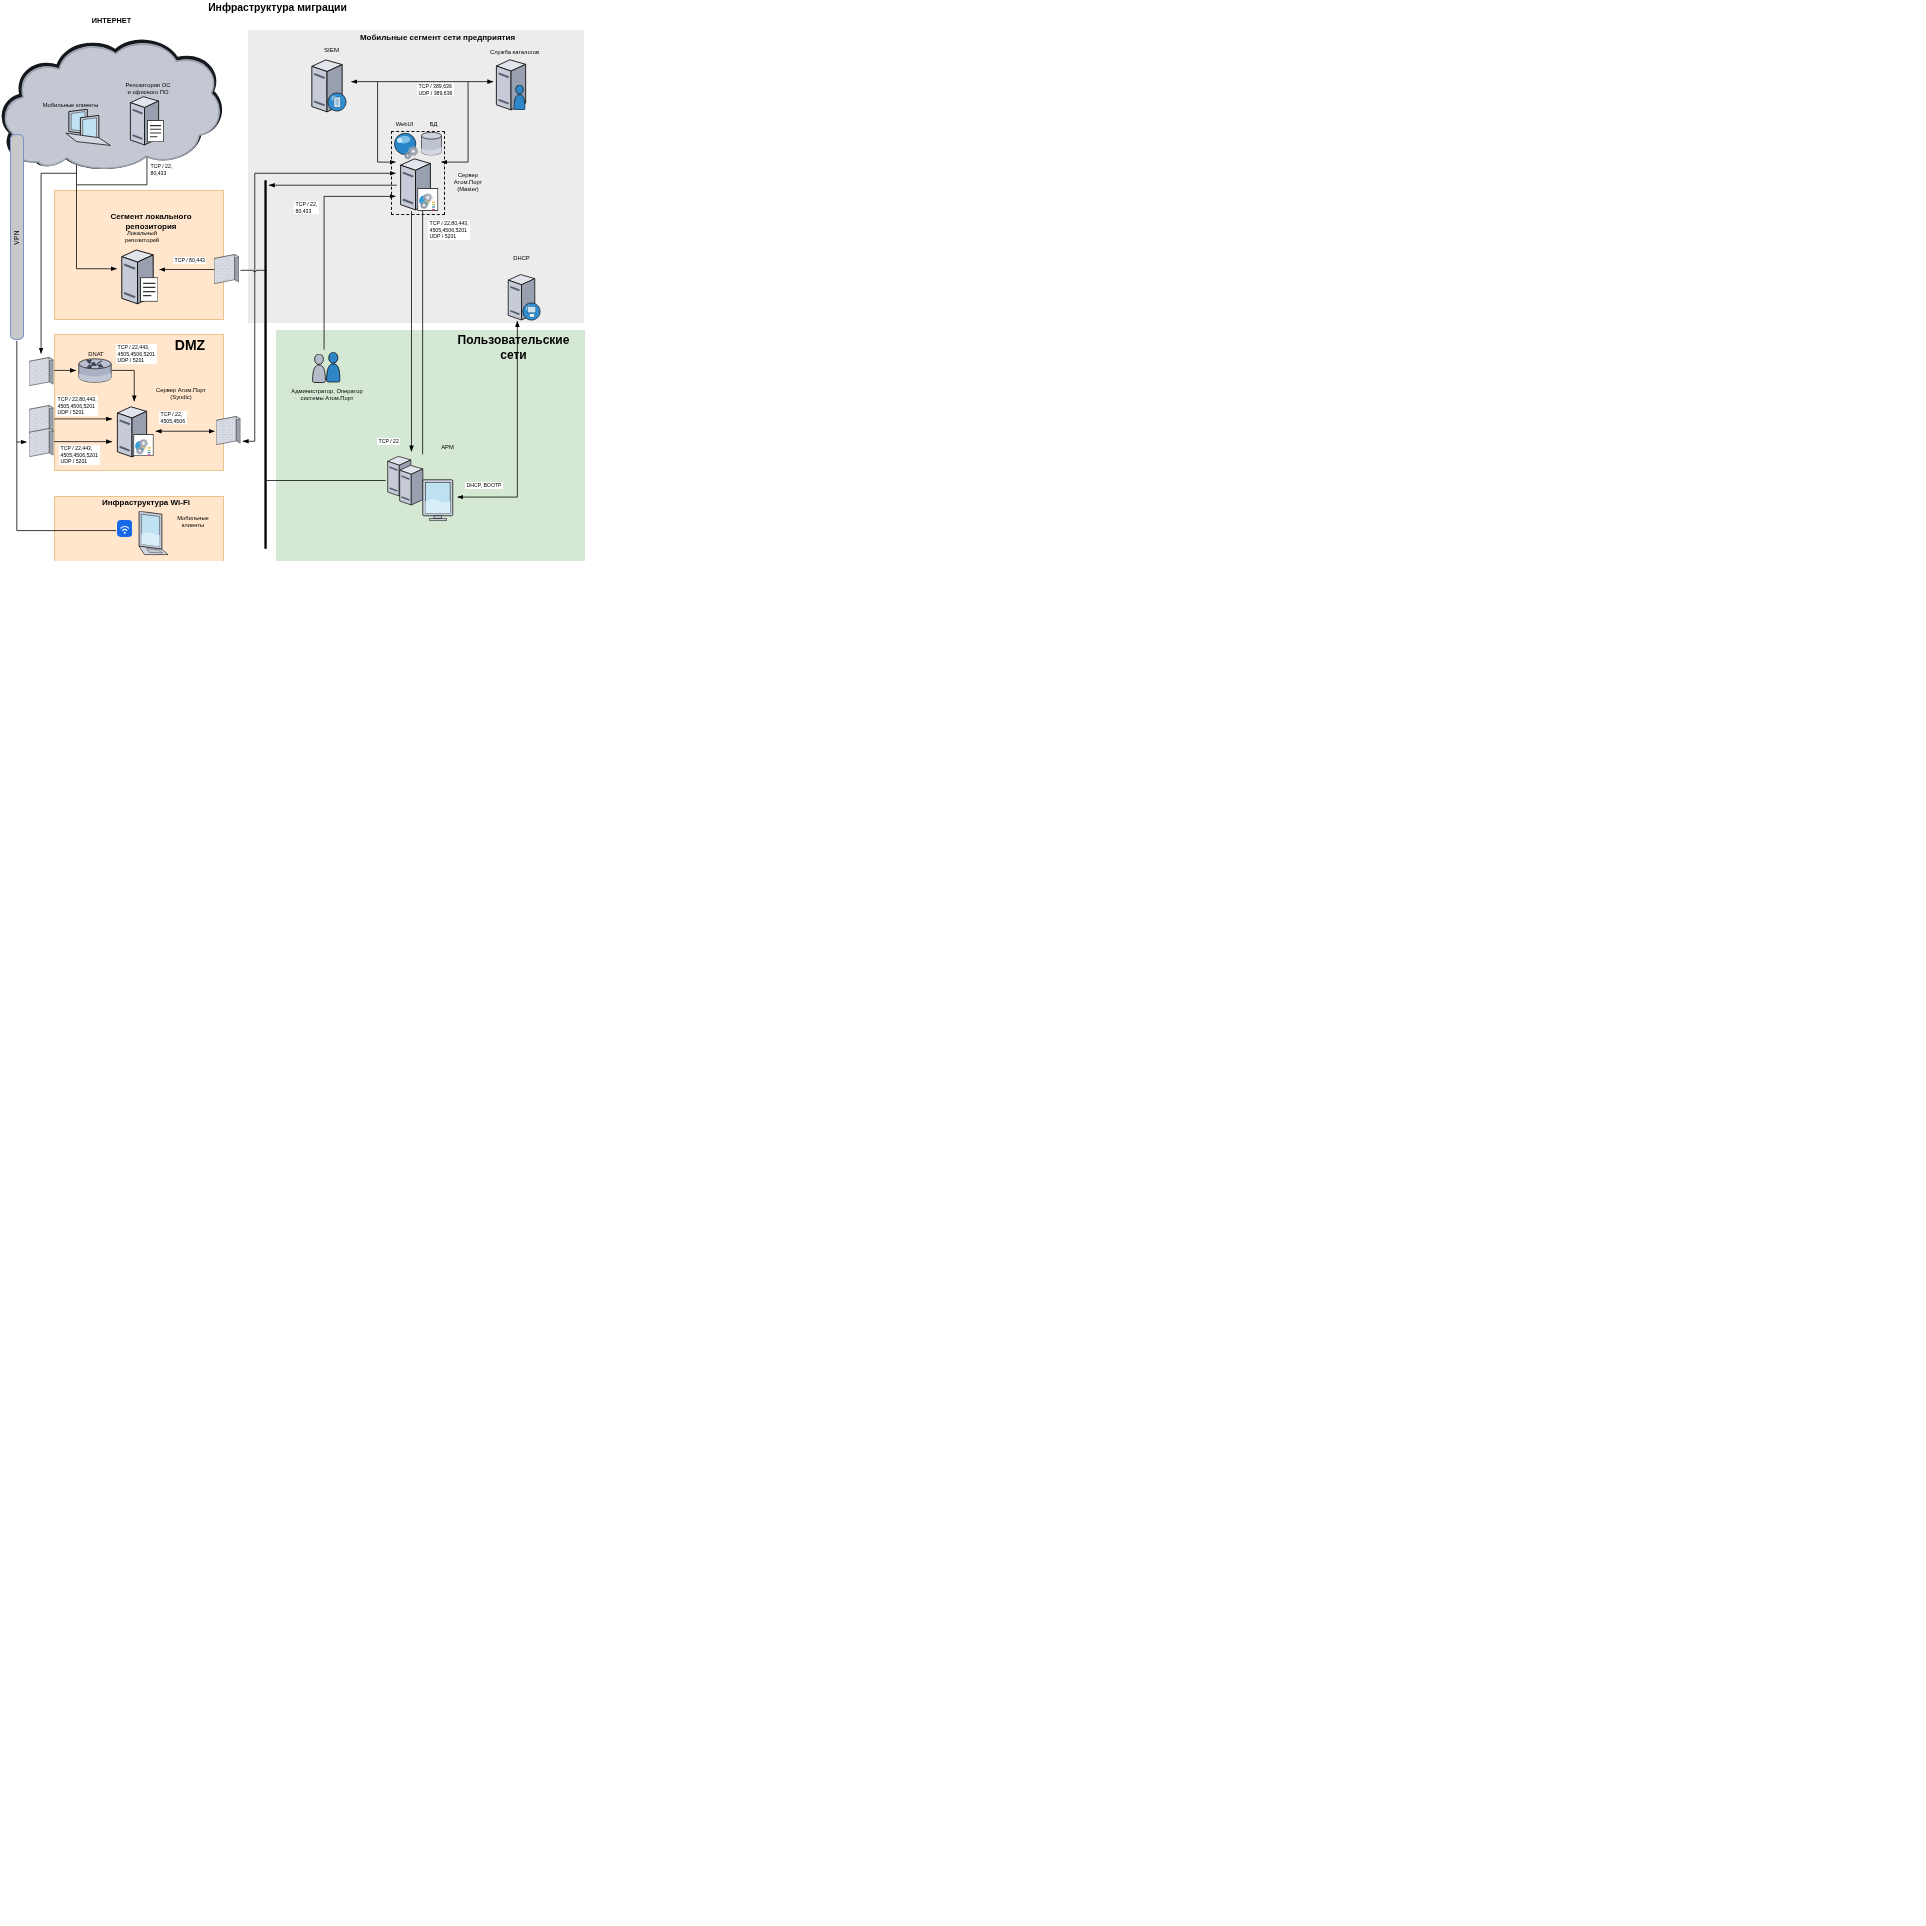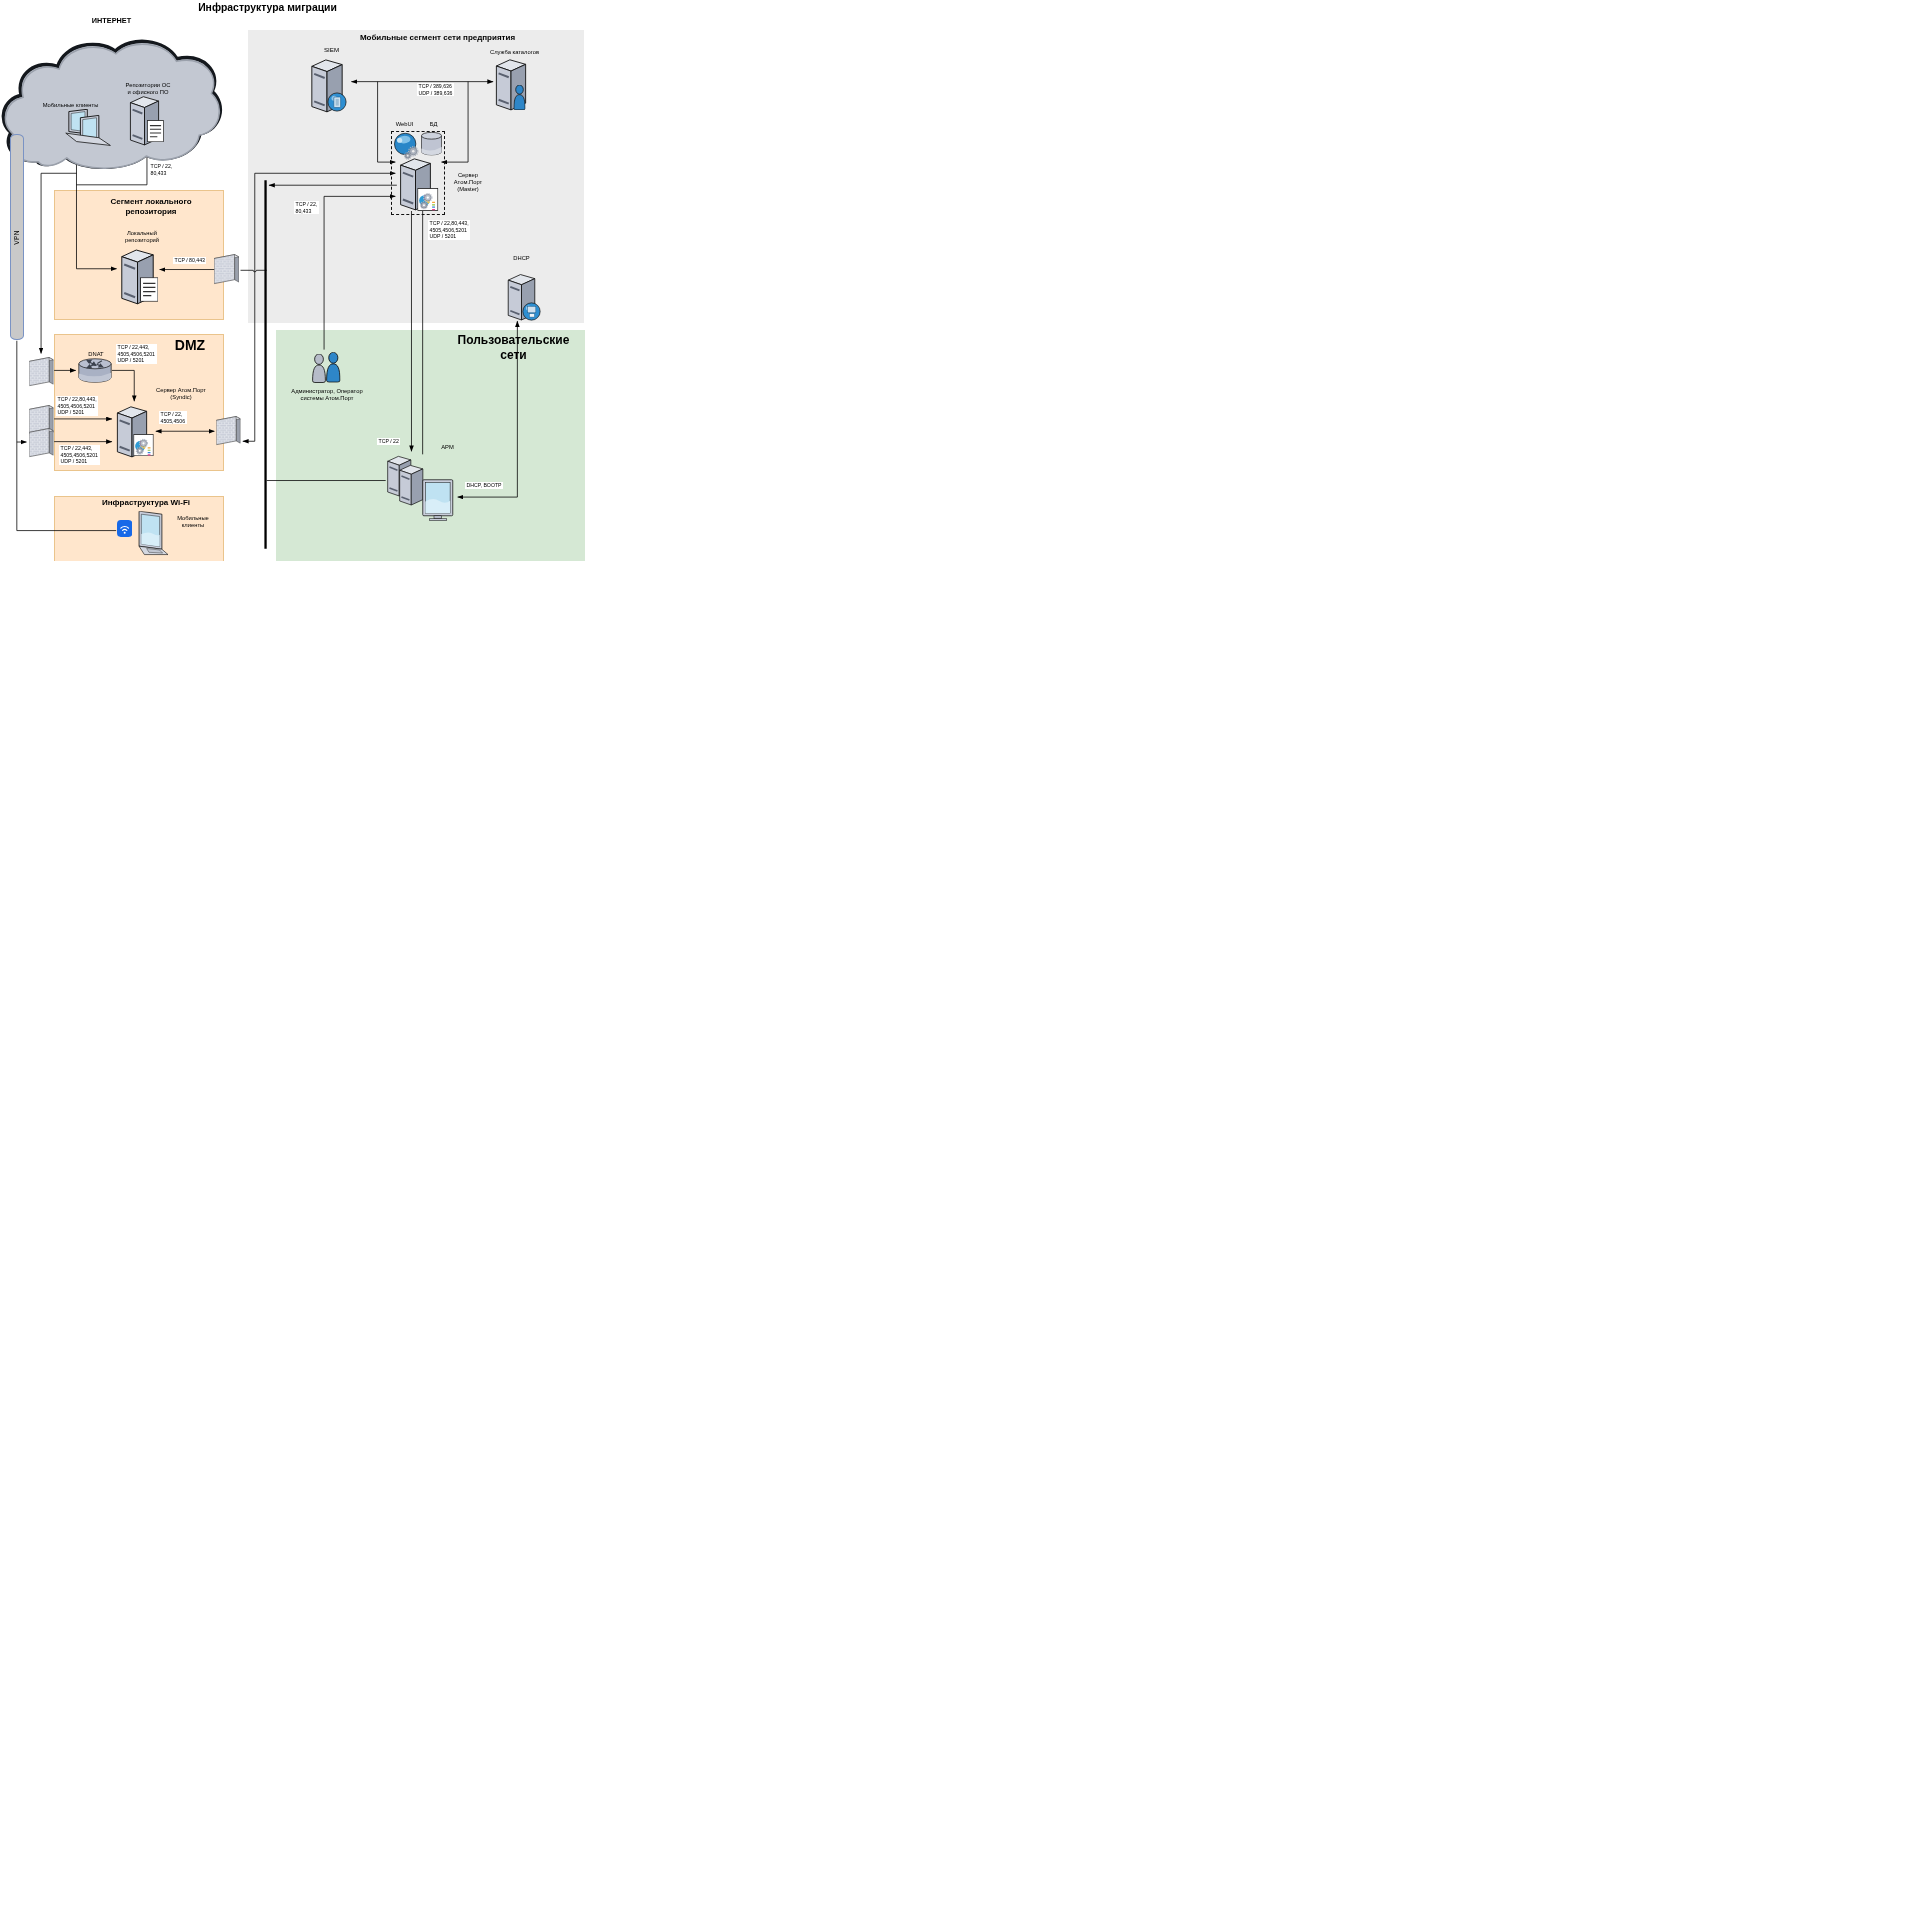--- a/index.html
+++ b/index.html
@@ -332,37 +332,37 @@
     <g fill="none" stroke="#fff" stroke-width="3" stroke-linecap="round">
       <path d="M10,21 a14,14 0 0 1 20,0"></path>
       <path d="M14.5,27 a8,8 0 0 1 11,0"></path>
     </g>
     <circle cx="20" cy="33" r="2.6" fill="#fff"></circle>
   </svg>
   <svg class="icon" style="left:136px;top:511px;" width="32" height="46" viewBox="0 0 84 120">
       <use href="#sym-laptop"></use>
     </svg>
 
-  <div class="lbl sec1" style="left:144px;top:2.3px;width:247px;">Инфраструктура миграции</div>
+  <div class="lbl sec1" style="left:154px;top:2.3px;width:247px;">Инфраструктура миграции</div>
   <div class="lbl sec3" style="left:79px;top:17px;width:65px;">ИНТЕРНЕТ</div>
   <div class="lbl node" style="left:34px;top:102px;width:73px;">Мобильные клиенты</div>
   <div class="lbl node" style="left:117px;top:82px;width:62px;">Репозитории ОС
 и офисного ПО</div>
 
   <div class="lbl sec2" style="left:341px;top:33px;width:193px;">Мобильные сегмент сети предприятия</div>
   <div class="lbl node" style="left:314px;top:46px;width:35px;font-size:6.2px;">SIEM</div>
   <div class="lbl node" style="left:480px;top:49px;width:69px;">Служба каталогов</div>
   <div class="lbl node" style="left:391px;top:121px;width:27px;">WebUI</div>
   <div class="lbl node" style="left:425px;top:121px;width:17px;">БД</div>
   <div class="lbl node" style="left:447px;top:172px;width:42px;">Сервер
 Атом.Порт
 (Master)</div>
   <div class="lbl node" style="left:506px;top:255px;width:31px;">DHCP</div>
 
-  <div class="lbl sec2" style="left:92px;top:197px;width:118px;">Сегмент локального
+  <div class="lbl sec2" style="left:92px;top:212px;width:118px;">Сегмент локального
 репозитория</div>
   <div class="lbl node" style="left:116px;top:230px;width:52px;">Локальный
 репозиторий</div>
 
   <div class="lbl sec2" style="left:169px;top:337px;width:42px;font-size:14px;">DMZ</div>
   <div class="lbl node" style="left:82px;top:351px;width:28px;">DNAT</div>
   <div class="lbl node" style="left:148px;top:387px;width:66px;">Сервер Атом.Порт
 (Syndic)</div>
 
   <div class="lbl sec2" style="left:447px;top:333px;width:133px;font-size:12px;">Пользовательские сети</div>

